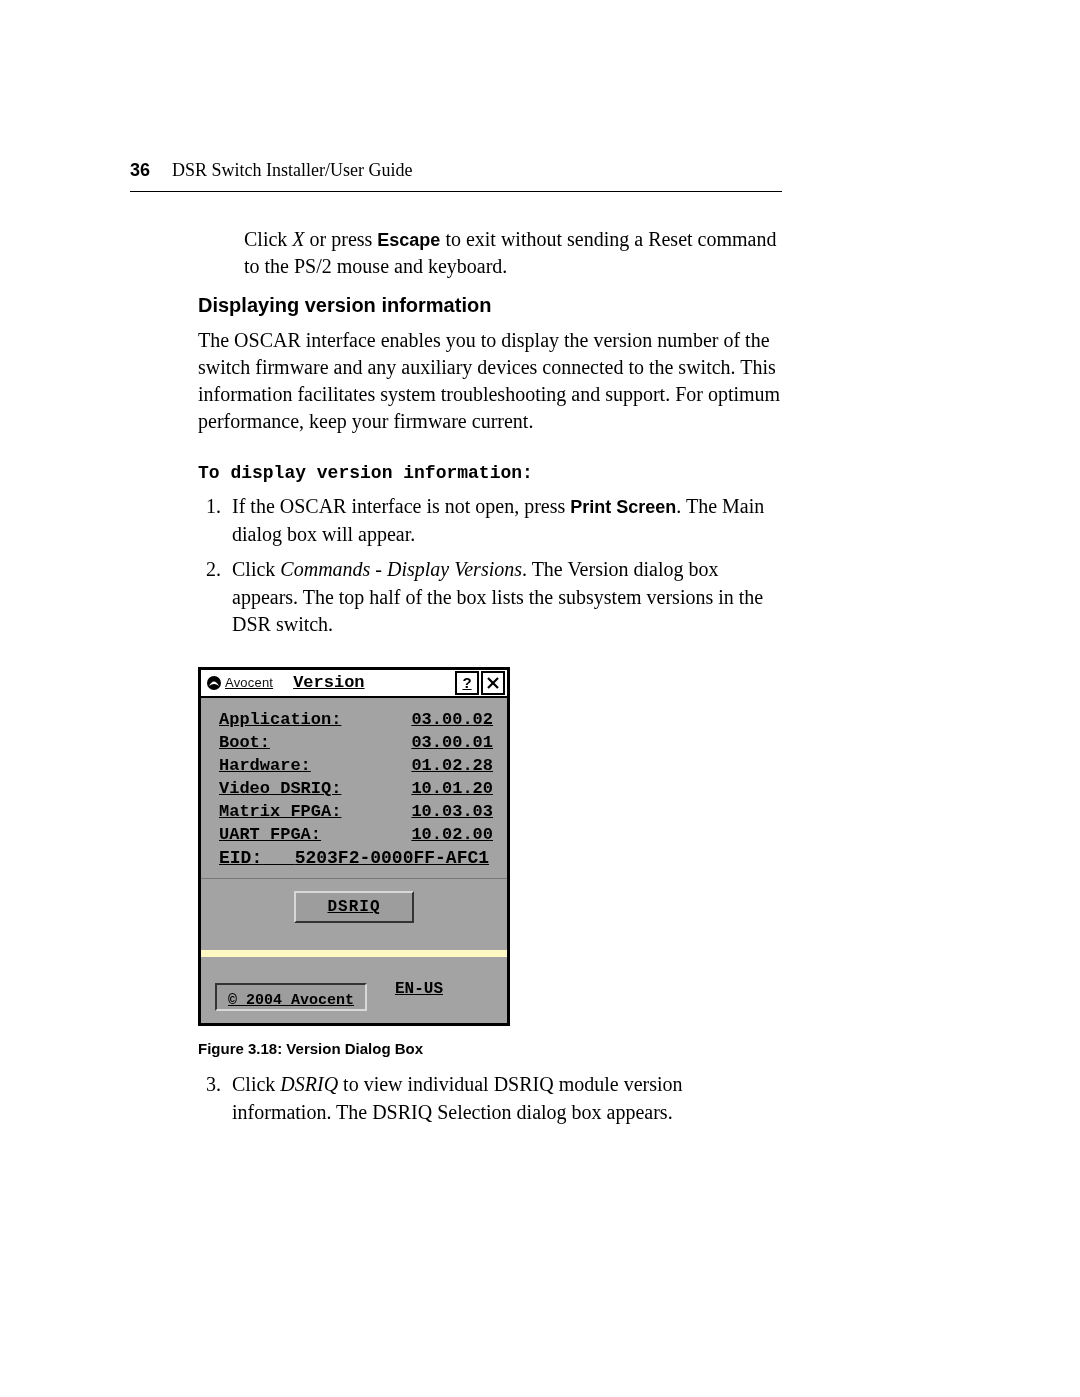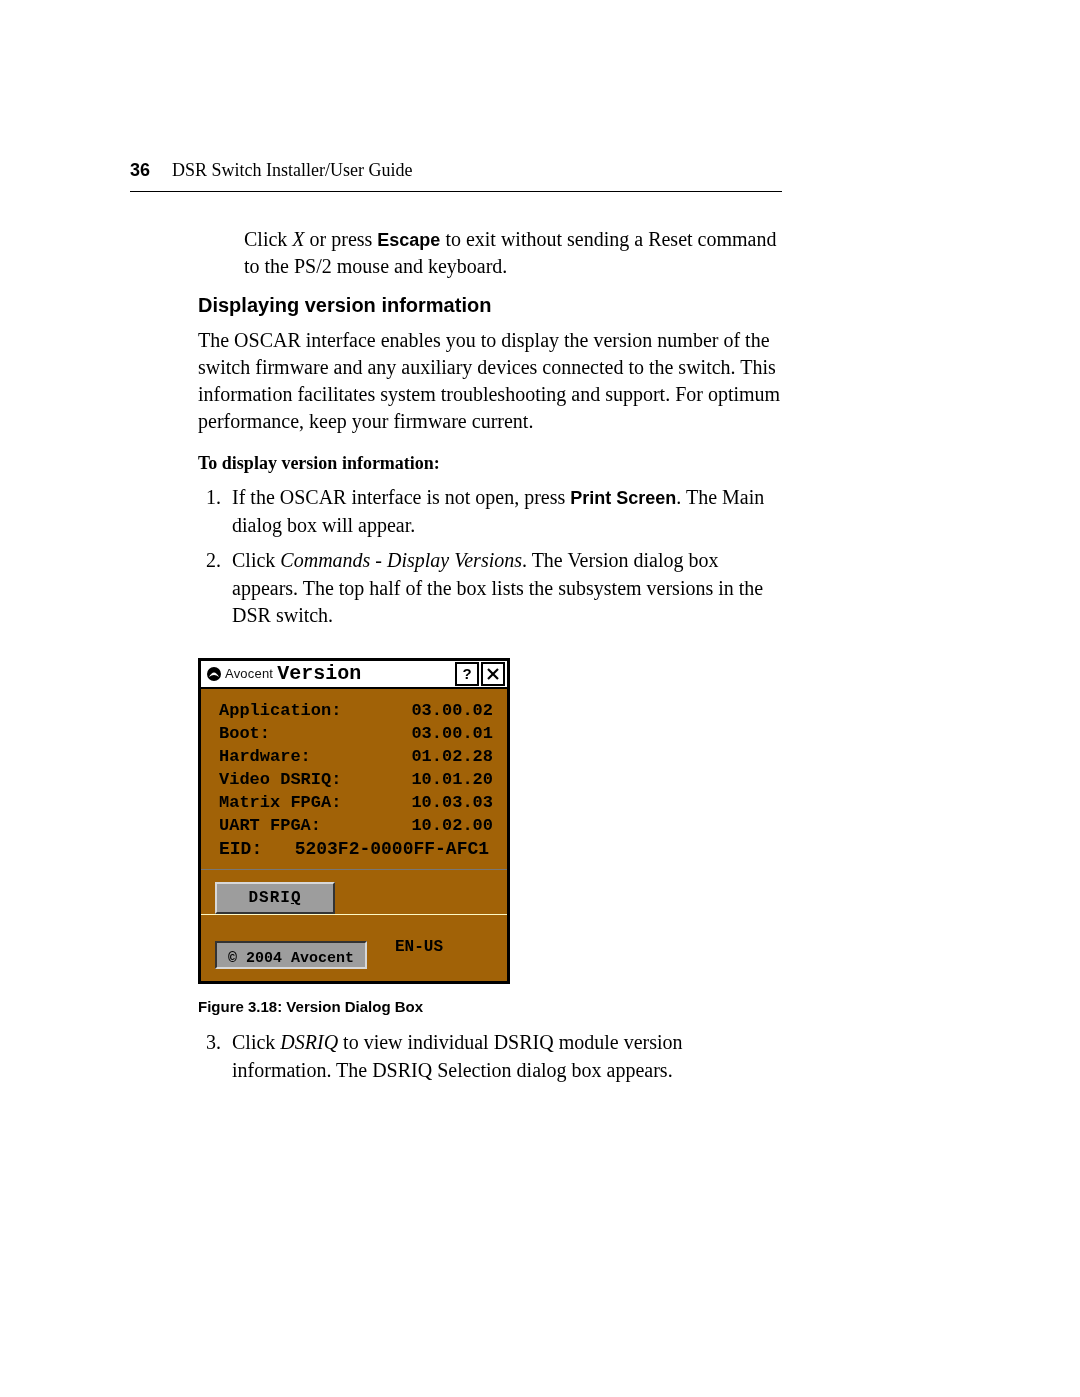--- a/index.html
+++ b/index.html
@@ -39,24 +39,24 @@
   .indent {
     margin-left: 46px;
   }
   .h2 {
     font-family: Arial, Helvetica, sans-serif;
     font-weight: bold;
     font-size: 20px;
     margin: 14px 0 10px 0;
   }
   .h4 {
-    font-family: Liberation Serif, serif;
-    font-weight: bold;
-    font-size: 18px;
-    margin: 18px 0 10px 0;
+    font-family: Liberation Mono, monospace;
+    font-weight: bold;
+    font-size: 18px;
+    margin: 28px 0 10px 0;
   }
   ol.steps {
     margin: 0;
     padding-left: 28px;
     font-size: 20px;
     line-height: 1.38;
   }
   ol.steps li {
     padding-left: 6px;
     margin-bottom: 8px;
@@ -72,26 +72,27 @@
     font-weight: bold;
     font-size: 15px;
     margin: 14px 0 14px 0;
   }
 
   
   .dlg {
     width: 306px;
     margin: 28px 0 4px 0;
     border: 3px solid #000;
-    background: #a16207;
+    background: #a3a3a3;
     display: flex;
     flex-direction: column;
     font-family: "Courier New", Courier, monospace;
     font-weight: bold;
     color: #000;
+    text-decoration: underline;
   }
   .dlg-title {
     height: 26px;
     background: #ffffff;
     border-bottom: 2px solid #000;
     display: flex;
     align-items: center;
     padding-left: 4px;
   }
   .dlg-title .brand-logo {
@@ -100,22 +101,22 @@
   .dlg-title .brand {
     font-family: Arial, Helvetica, sans-serif;
     font-weight: normal;
     font-size: 13px;
     letter-spacing: 0.2px;
     color: #111;
   }
   .dlg-title .tword {
     font-family: "Courier New", monospace;
     font-weight: bold;
-    font-size: 20px;
-    margin-left: 4px;
+    font-size: 17px;
+    margin-left: 20px;
   }
   .dlg-title .spacer { flex: 1; }
   .dlg-title .tbtn {
     width: 20px;
     height: 20px;
     border: 2px solid #000;
     margin-right: 2px;
     display: flex;
     align-items: center;
     justify-content: center;
@@ -132,24 +133,24 @@
   .row {
     display: flex;
     justify-content: space-between;
     margin-bottom: 4px;
   }
   .eid-row {
     margin-top: 2px;
     font-size: 18px;
   }
   .dlg-mid {
-    padding: 12px 14px 0 14px;
-    display: flex;
-    justify-content: flex-start;
-    border-bottom: 1px solid #fef9c3;
+    padding: 12px 14px 27px 14px;
+    display: flex;
+    justify-content: center;
+    border-bottom: 7px solid #fef9c3;
   }
   .flatbtn {
     width: 116px;
     height: 28px;
     border-top: 2px solid #d8d8d8;
     border-left: 2px solid #d8d8d8;
     border-right: 2px solid #333;
     border-bottom: 2px solid #333;
     background: #9d9d9d;
     display: flex;

